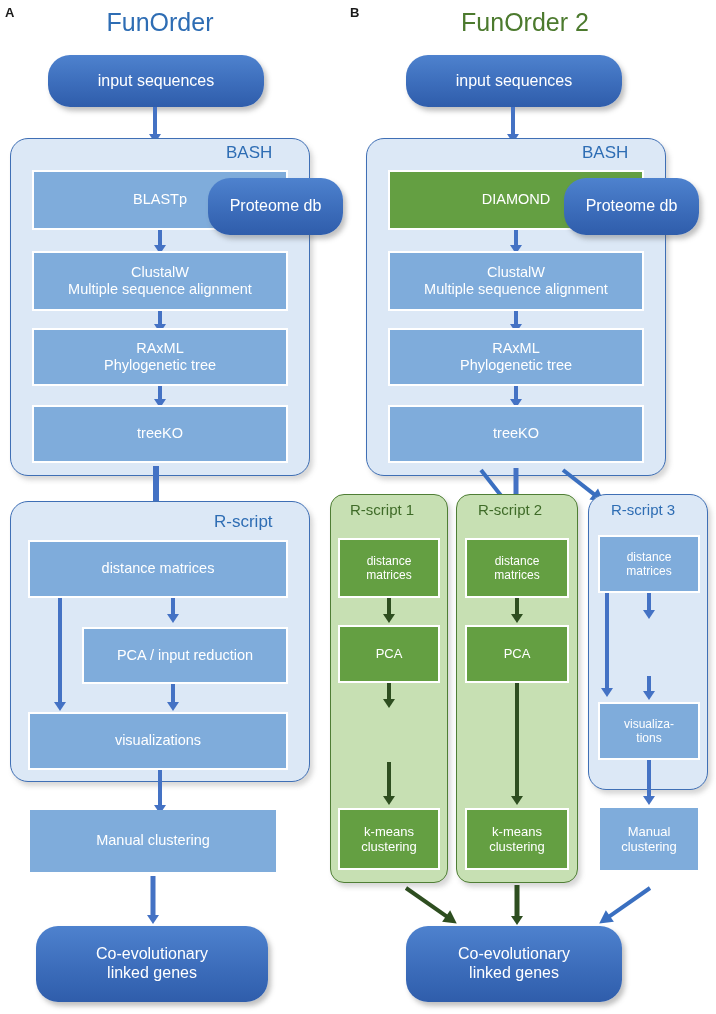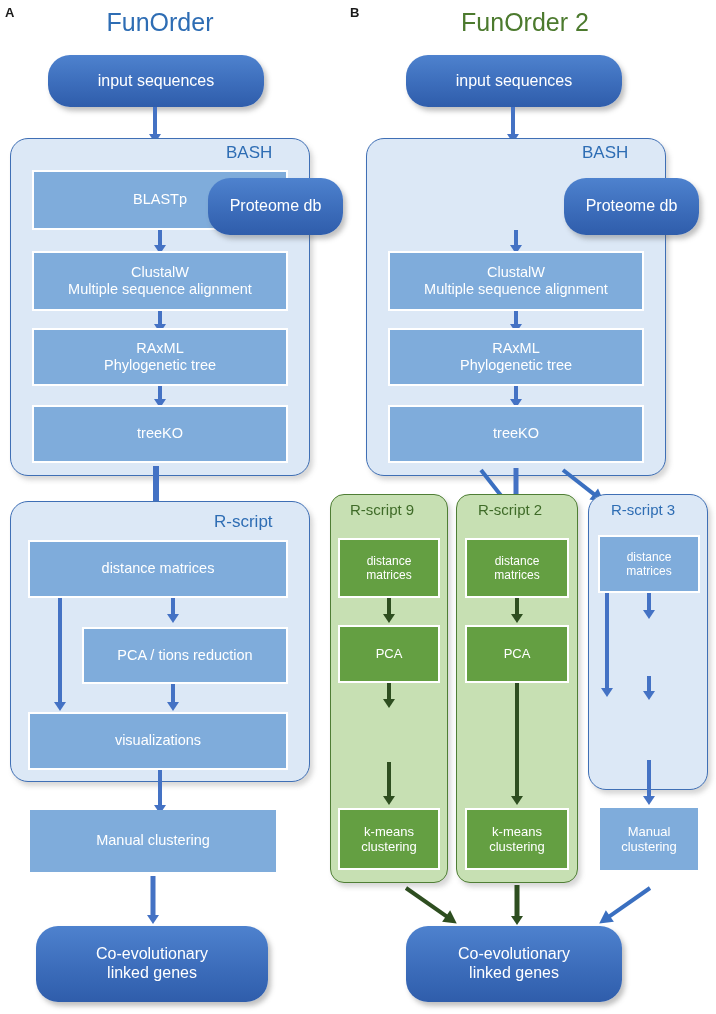--- a/index.html
+++ b/index.html
@@ -192,21 +192,21 @@
   <div class="abs arrow-v a-blue" style="left:165px;top:598px;width:16px;height:25px;">
     <div class="shaft" style="width:4px;height:16px;"></div>
       <div class="head"></div>
   </div>
 
   <div class="abs arrow-v a-blue" style="left:52px;top:598px;width:16px;height:113px;">
     <div class="shaft" style="width:4px;height:104px;"></div>
       <div class="head"></div>
   </div>
 
-  <div class="abs node-blue fs15" style="left:82px;top:627px;width:206px;height:57px;">PCA / tions reduction</div>
+  <div class="abs node-blue fs15" style="left:82px;top:627px;width:206px;height:57px;">PCA / input reduction</div>
 
   <div class="abs arrow-v a-blue" style="left:165px;top:684px;width:16px;height:27px;">
     <div class="shaft" style="width:4px;height:18px;"></div>
       <div class="head"></div>
   </div>
 
   <div class="abs node-blue fs15" style="left:28px;top:712px;width:260px;height:58px;">visualizations</div>
 
   <div class="abs arrow-v a-blue" style="left:152px;top:770px;width:16px;height:44px;">
     <div class="shaft" style="width:4px;height:35px;"></div>
@@ -232,20 +232,21 @@
   <div class="abs node-dark fs17" style="left:406px;top:55px;width:216px;height:52px;">input sequences</div>
 
   <div class="abs arrow-v a-blue" style="left:505px;top:107px;width:16px;height:36px;">
     <div class="shaft" style="width:4px;height:27px;"></div>
       <div class="head"></div>
   </div>
 
   <div class="abs container-blue" style="left:366px;top:138px;width:300px;height:338px;"></div>
   <div class="container-label label-blue" style="left:582px;top:144px;">BASH</div>
 
+  <div class="abs node-green fs15" style="left:388px;top:170px;width:256px;height:60px;">DIAMOND</div>
 
   <div class="abs arrow-v a-blue" style="left:508px;top:230px;width:16px;height:24px;">
     <div class="shaft" style="width:4px;height:15px;"></div>
       <div class="head"></div>
   </div>
 
   <div class="abs node-blue fs15" style="left:388px;top:251px;width:256px;height:60px;flex-direction:column;">
     <span>ClustalW</span>
     <span>Multiple sequence alignment</span>
   </div>
@@ -276,21 +277,21 @@
   <div class="abs arrow-v a-blue" style="left:508px;top:468px;width:16px;height:38px;">
     <div class="shaft" style="width:5px;height:29px;"></div>
       <div class="head"></div>
   </div>
   <div class="abs arrow-diag d-blue" style="left:563px;top:470px;width:52px;transform:rotate(38deg);">
     <div class="dshaft" style="width:40px;"></div>
     <div class="dhead" style="left:39px;"></div>
   </div>
 
   <div class="abs container-green" style="left:330px;top:494px;width:118px;height:389px;"></div>
-  <div class="container-label label-green" style="left:350px;top:502px;font-size:15px;">R-script 9</div>
+  <div class="container-label label-green" style="left:350px;top:502px;font-size:15px;">R-script 1</div>
 
   <div class="abs node-green fs12" style="left:338px;top:538px;width:102px;height:60px;flex-direction:column;">
     <span>distance</span>
     <span>matrices</span>
   </div>
 
   <div class="abs arrow-v a-dgreen" style="left:381px;top:598px;width:16px;height:25px;">
     <div class="shaft" style="width:4px;height:16px;"></div>
       <div class="head"></div>
   </div>
@@ -355,20 +356,24 @@
     <div class="shaft" style="width:4px;height:95px;"></div>
       <div class="head"></div>
   </div>
 
 
   <div class="abs arrow-v a-blue" style="left:641px;top:676px;width:16px;height:24px;">
     <div class="shaft" style="width:4px;height:15px;"></div>
       <div class="head"></div>
   </div>
 
+  <div class="abs node-blue fs12" style="left:598px;top:702px;width:102px;height:58px;flex-direction:column;">
+    <span>visualiza-</span>
+    <span>tions</span>
+  </div>
 
   <div class="abs arrow-v a-blue" style="left:641px;top:760px;width:16px;height:45px;">
     <div class="shaft" style="width:4px;height:36px;"></div>
       <div class="head"></div>
   </div>
 
   <div class="abs node-blue noborder fs13" style="left:600px;top:808px;width:98px;height:62px;flex-direction:column;">
     <span>Manual</span>
     <span>clustering</span>
   </div>

